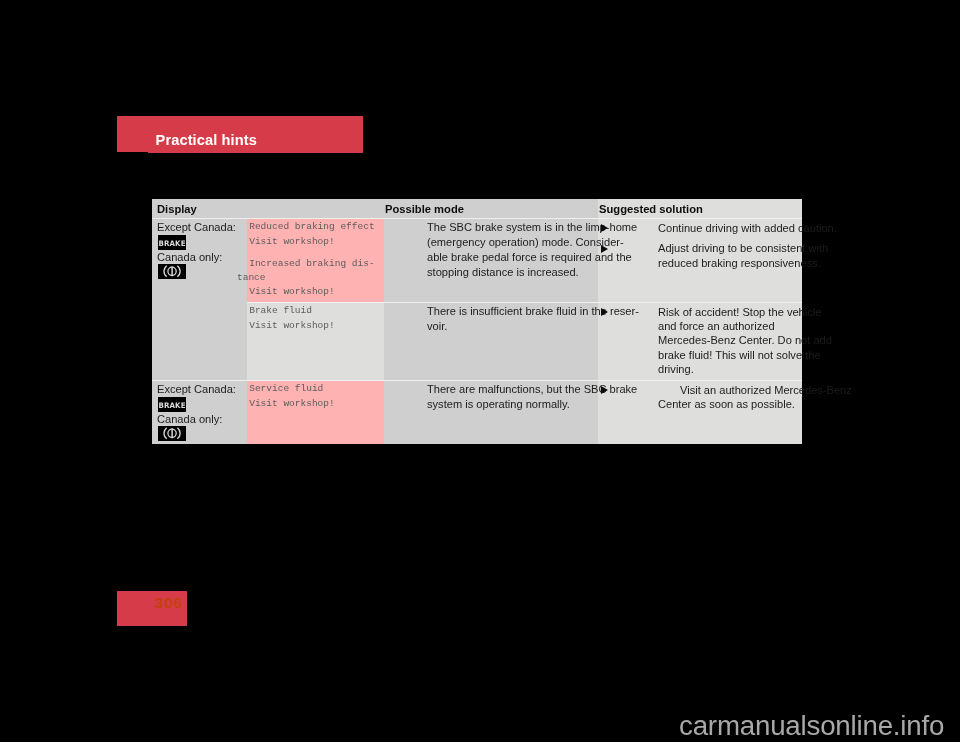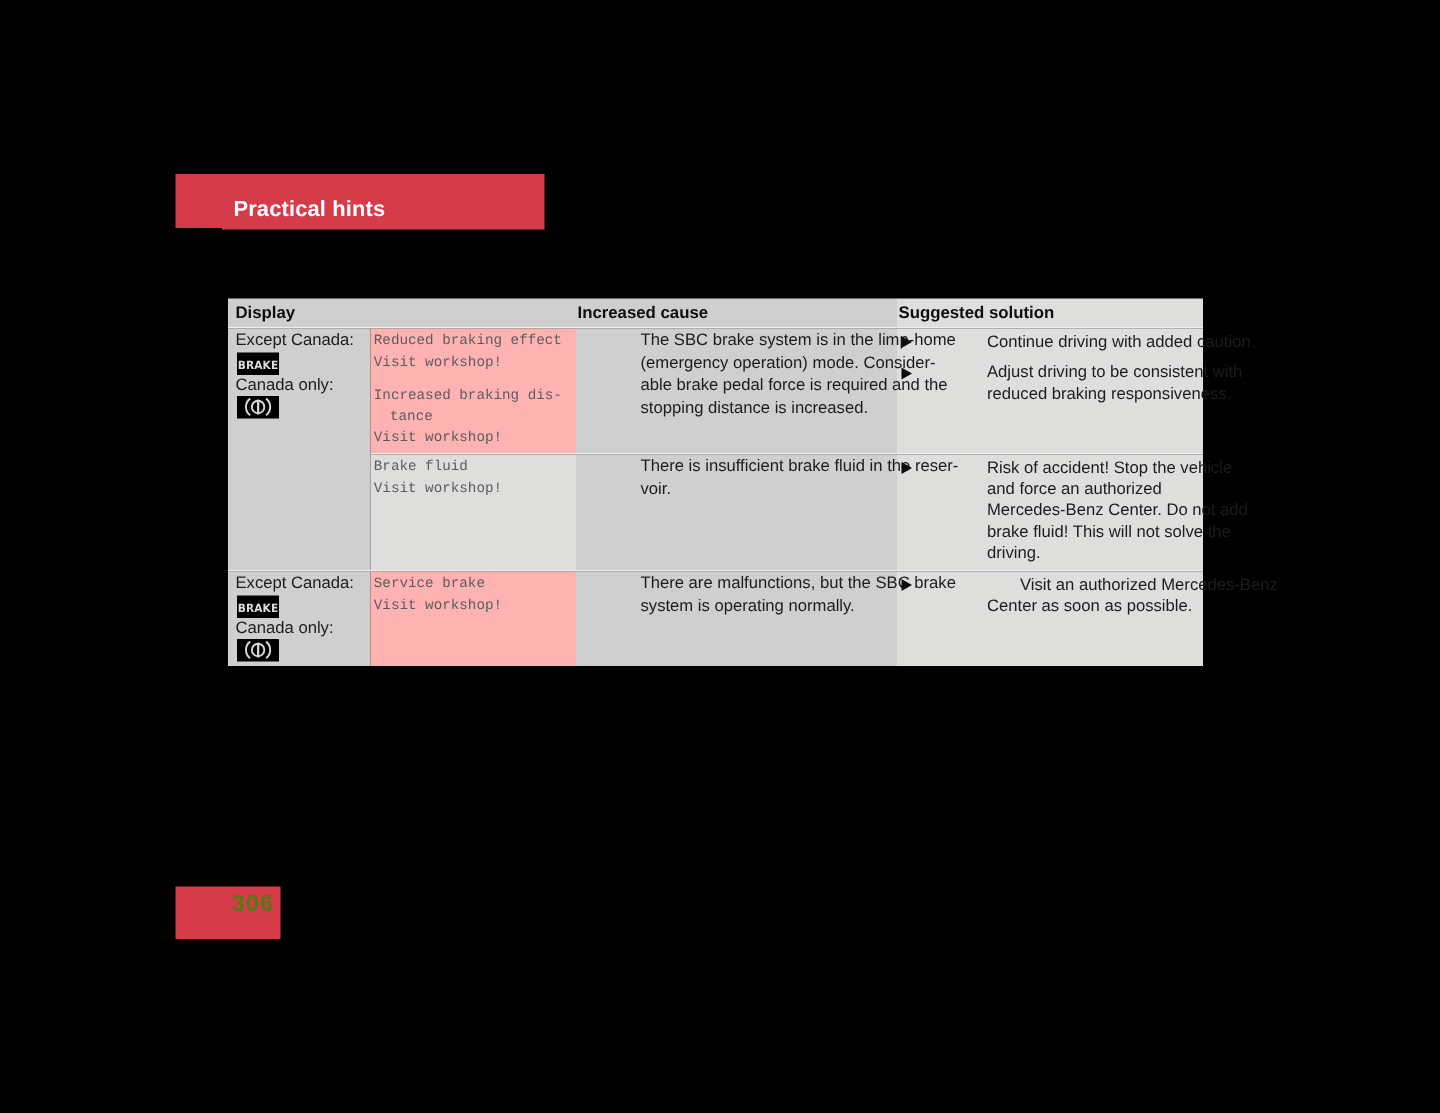--- a/index.html
+++ b/index.html
@@ -9,21 +9,21 @@
   
   .page{position:relative;width:960px;height:742px;will-change:transform;transform:translateZ(0);}
 
   
   .banner-under{position:absolute;left:117px;top:116px;width:31px;height:35.7px;background:#d63b49;}
   .banner{position:absolute;left:148px;top:116px;width:215.3px;height:36.8px;background:#d63b49;}
   .banner-title{position:absolute;left:155.6px;top:131.8px;font-size:14.6px;font-weight:bold;color:#ffffff;letter-spacing:0.1px;}
 
   
   .pagenum{position:absolute;left:117px;top:590.5px;width:70px;height:35.5px;background:#d63b49;}
-  .pagenum-txt{position:absolute;left:154.6px;top:593.5px;font-size:15.4px;font-weight:bold;color:#4d7c0f;letter-spacing:0.8px;}
+  .pagenum-txt{position:absolute;left:154.6px;top:593.5px;font-size:15.4px;font-weight:bold;color:#c2410c;letter-spacing:0.8px;}
 
   
   .wm{position:absolute;left:0;top:709.8px;width:944.2px;text-align:right;font-size:27.7px;color:#a8a8a8;
       font-family:"Liberation Sans",sans-serif;letter-spacing:-0.2px;}
 
   
   .tbl{position:absolute;left:152px;top:199px;width:650px;height:245px;}
   .cell{position:absolute;}
   .th{position:absolute;font-size:11.2px;font-weight:bold;color:#0d0d0d;}
   .mono{position:absolute;font-family:Liberation Mono, monospace;font-size:9.5px;color:#5c5c5c;white-space:pre;}
@@ -46,21 +46,21 @@
 
 <div class="page">
   <div class="banner-under"></div>
   <div class="banner"></div>
   <div class="banner-title">Practical hints</div>
 
   <div class="tbl" id="tbl">
       <div class="cell" style="left:0;top:0;width:446px;height:19px;background:#cfcfcf"></div>
       <div class="cell" style="left:446px;top:0;width:204px;height:19px;background:#dededc"></div>
       <div class="th" style="left:5px;top:3.9px">Display</div>
-      <div class="th" style="left:233px;top:3.9px">Increased cause</div>
+      <div class="th" style="left:233px;top:3.9px">Possible mode</div>
       <div class="th" style="left:447px;top:3.9px">Suggested solution</div>
       <div class="cell" style="left:0;top:20px;width:95px;height:161px;background:#cfcfcf"></div>
       <div class="cell" style="left:0;top:182px;width:95px;height:63px;background:#cfcfcf"></div>
       <div class="cell" style="left:95px;top:20px;width:137px;height:83px;background:#ffb2b2"></div>
       <div class="cell" style="left:232px;top:20px;width:214px;height:83px;background:#cfcfcf"></div>
       <div class="cell" style="left:446px;top:20px;width:204px;height:83px;background:#dededc"></div>
       <div class="lbl" style="left:5px;top:22.3px">Except Canada:</div>
       <div class="ico ico-brake" style="left:6px;top:36.4px">
         <span>BRAKE</span>
       </div>
@@ -69,21 +69,21 @@
           <g fill="none" stroke="#d6d6d6" stroke-width="5.2" stroke-linecap="butt">
             <circle cx="56.2" cy="28.6" r="16.6"></circle>
             <path d="M35.0 6.4 A27.8 27.8 0 0 0 35.0 50.8"></path>
             <path d="M77.4 6.4 A27.8 27.8 0 0 1 77.4 50.8"></path>
           </g>
           <rect x="53.4" y="9.2" width="6.0" height="39.4" fill="#d6d6d6"></rect>
         </svg></div>
       <div class="mono" style="left:97.2px;top:22.3px">Reduced braking effect</div>
       <div class="mono" style="left:97.2px;top:36.5px">Visit workshop!</div>
       <div class="mono" style="left:97.2px;top:58.7px">Increased braking dis-</div>
-      <div class="mono" style="left:108px;top:72.89999999999999px">tance</div>
+      <div class="mono" style="left:85px;top:72.89999999999999px">tance</div>
       <div class="mono" style="left:97.2px;top:87.1px">Visit workshop!</div>
       <div class="body" style="left:235px;top:22.3px">The SBC brake system is in the limp-home</div>
       <div class="body" style="left:235px;top:37.05px">(emergency operation) mode. Consider-</div>
       <div class="body" style="left:235px;top:51.8px">able brake pedal force is required and the</div>
       <div class="body" style="left:235px;top:66.55px">stopping distance is increased.</div>
       <div class="tri" style="left:449px;top:25px"></div>
       <div class="body" style="left:466px;top:22.6px">Continue driving with added caution.</div>
       <div class="tri" style="left:449px;top:45.5px"></div>
       <div class="body" style="left:466px;top:43.1px">Adjust driving to be consistent with</div>
       <div class="body" style="left:466px;top:57.50000000000001px">reduced braking responsiveness.</div>
@@ -109,27 +109,28 @@
       </div>
       <div class="lbl" style="left:5px;top:214.3px">Canada only:</div>
       <div class="ico ico-warn" style="left:6px;top:227.2px"><svg width="28" height="14.5" viewBox="0 0 112 56.8" aria-hidden="true">
           <g fill="none" stroke="#d6d6d6" stroke-width="5.2" stroke-linecap="butt">
             <circle cx="56.2" cy="28.6" r="16.6"></circle>
             <path d="M35.0 6.4 A27.8 27.8 0 0 0 35.0 50.8"></path>
             <path d="M77.4 6.4 A27.8 27.8 0 0 1 77.4 50.8"></path>
           </g>
           <rect x="53.4" y="9.2" width="6.0" height="39.4" fill="#d6d6d6"></rect>
         </svg></div>
-      <div class="mono" style="left:97.2px;top:184.3px">Service brake</div>
+      <div class="mono" style="left:97.2px;top:184.3px">Service fluid</div>
       <div class="mono" style="left:97.2px;top:198.5px">Visit workshop!</div>
       <div class="body" style="left:235px;top:184.3px">There are malfunctions, but the SBC brake</div>
       <div class="body" style="left:235px;top:199.05px">system is operating normally.</div>
       <div class="tri" style="left:449px;top:187px"></div>
       <div class="body" style="left:488px;top:184.6px">Visit an authorized Mercedes-Benz</div>
       <div class="body" style="left:466px;top:199px">Center as soon as possible.</div>
       <div class="sep" style="top:19px"></div>
       <div class="sep" style="top:103px;left:95px;width:555px"></div>
       <div class="sep" style="top:181px"></div>
     </div>
 
   <div class="pagenum"></div>
   <div class="pagenum-txt">306</div>
+  <div class="wm">carmanualsonline.info</div>
 </div>
 
 </body></html>

